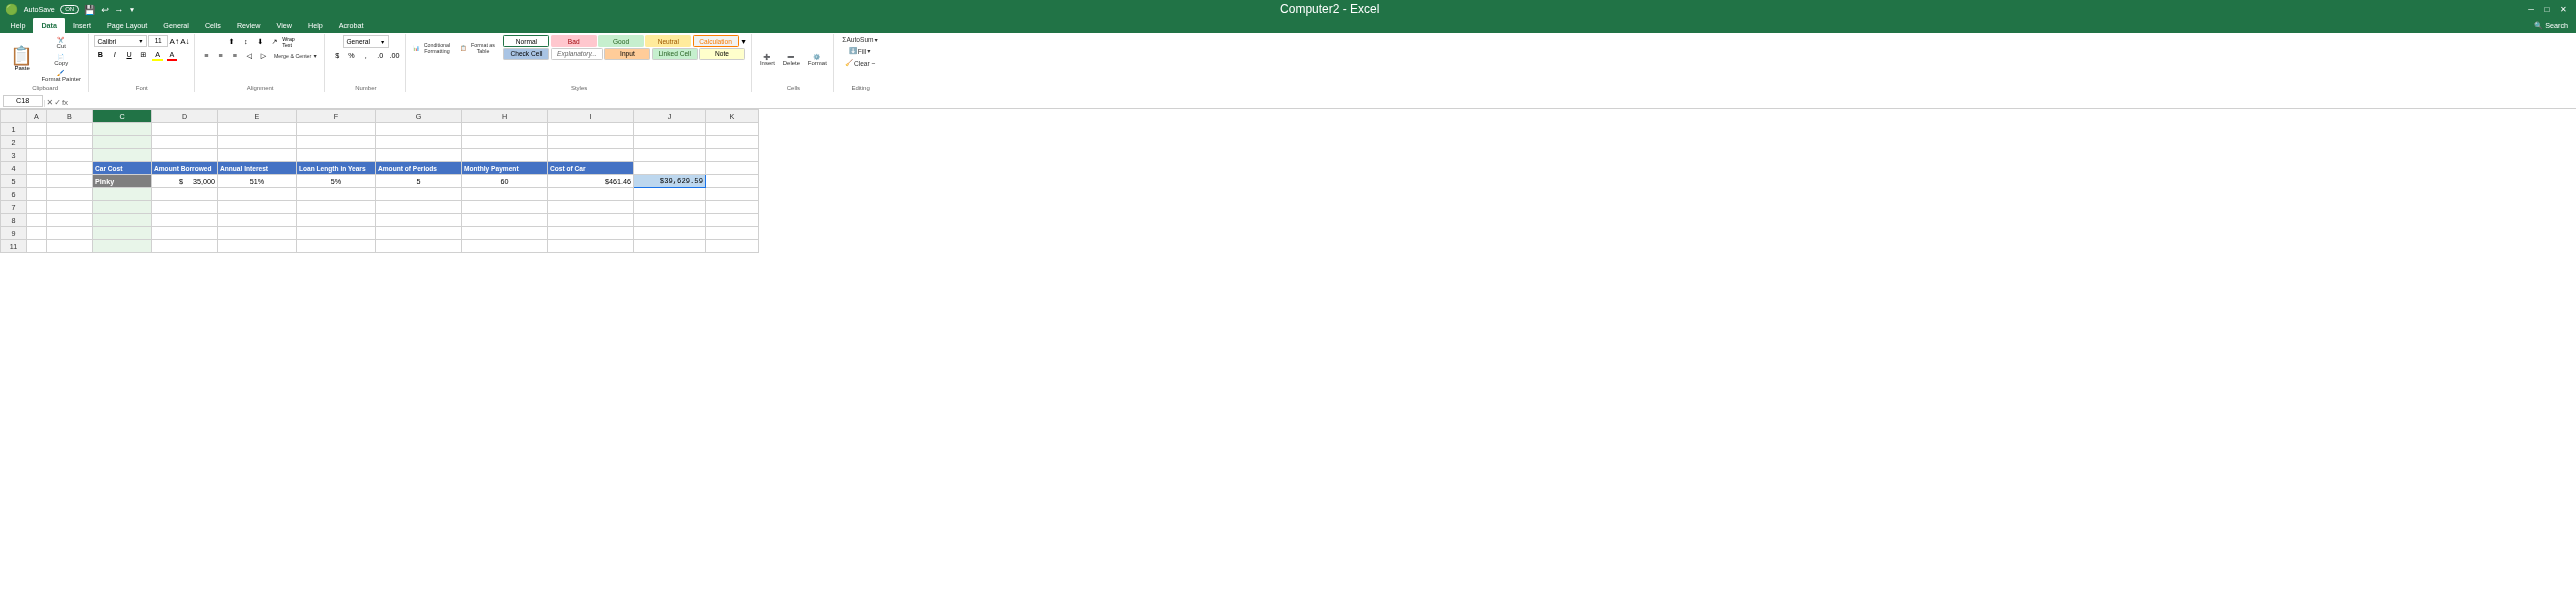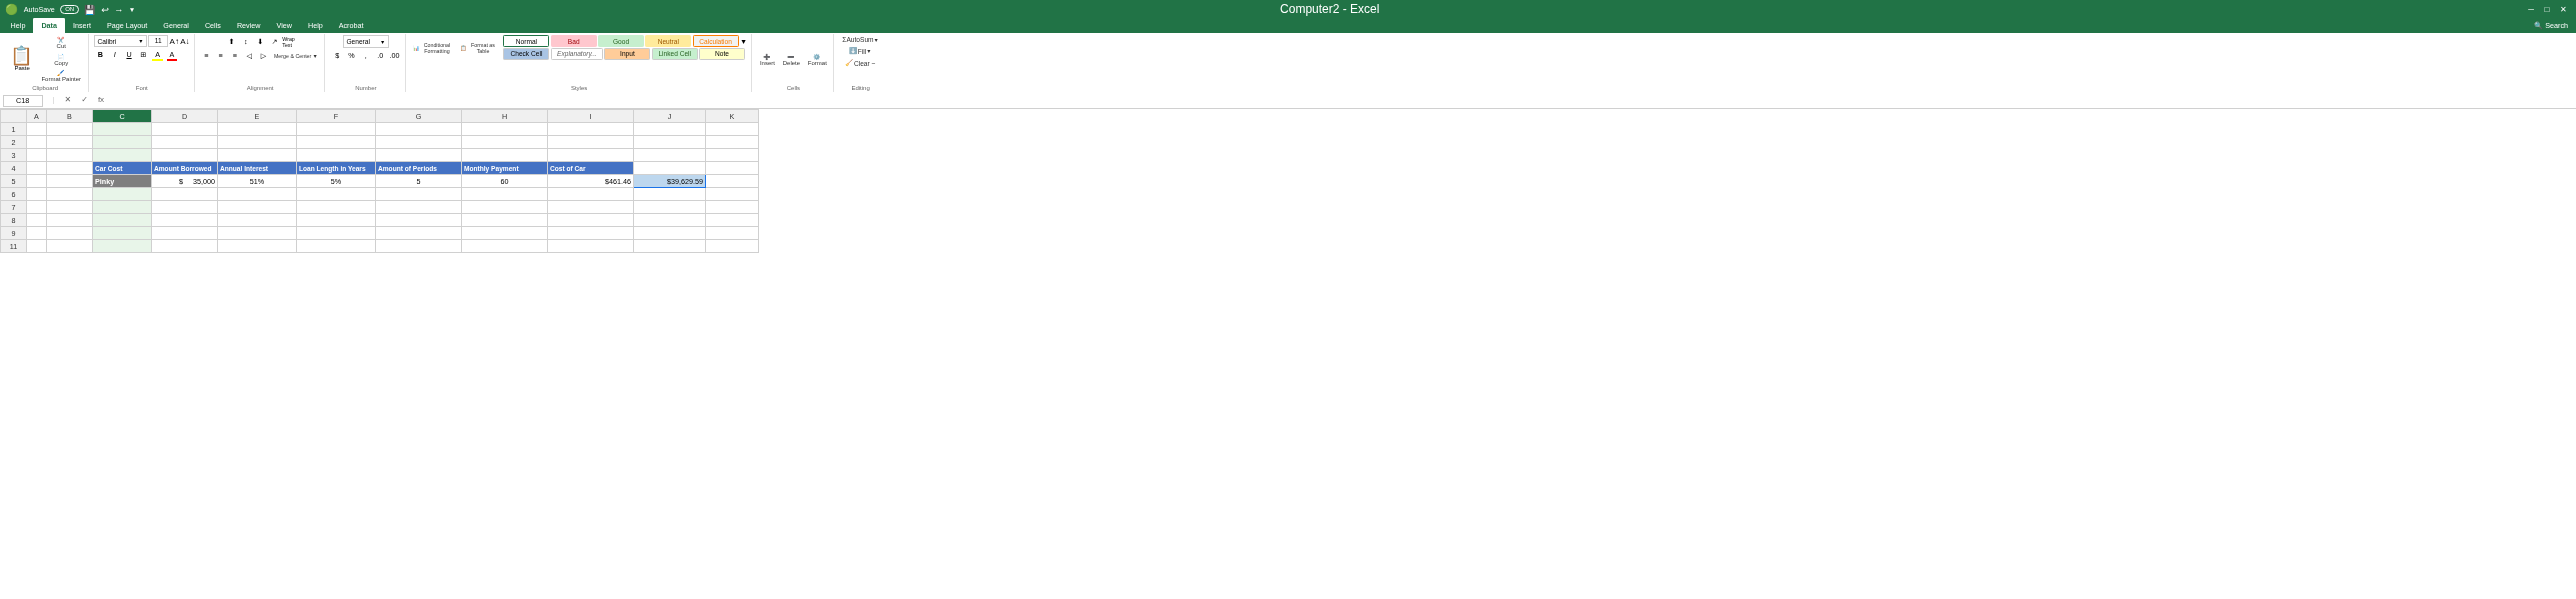--- a/index.html
+++ b/index.html
@@ -98,24 +98,24 @@
     .style-calculation { background: #f2f2f2; color: #fa7d00; border-color: #fa7d00; }
     .style-check { background: #a9c4e4; color: #000; border-color: #ccc; }
     .style-explanatory { background: #fff; color: #666; border-color: #ccc; font-style: italic; }
     .style-input { background: #ffcc99; color: #000; border-color: #ccc; }
     .style-linked { background: #c6efce; color: #276221; border-color: #ccc; }
     .style-note { background: #ffffcc; color: #000; border-color: #ccc; }
 
     
     .formula-bar {
       display: flex;
-      align-items: flex-start;
+      align-items: flex-end;
       border-bottom: 0.7px solid #d0d0d0;
       padding: 1.3px 2.6px;
-      gap: 10px;
+      gap: 1px;
       height: 16px;
       background: #fff;
     }
     .cell-ref {
       width: 40px;
       border: 0.7px solid #ccc;
       padding: 0.7px 2.6px;
       font-size: 7.2px;
       text-align: center;
     }
@@ -558,21 +558,21 @@
         <td class="row-header">5</td>
         <td class="cell col-a"></td>
         <td class="cell col-b"></td>
         <td class="cell col-c data-row-label active-col">Pinky</td>
         <td class="cell col-d data-row" style="text-align:right;">$&nbsp;&nbsp;&nbsp;&nbsp;&nbsp;35,000</td>
         <td class="cell col-e data-row" style="text-align:center;">51%</td>
         <td class="cell col-f data-row" style="text-align:center;">5%</td>
         <td class="cell col-g data-row" style="text-align:center;">5</td>
         <td class="cell col-h data-row" style="text-align:center;">60</td>
         <td class="cell col-i data-row" style="text-align:right;">$461.46</td>
-        <td class="cell col-j highlight-blue" style="text-align:right;">$39,629.59</td>
+        <td class="cell col-j highlight-blue" style="text-align:right;font-family:Liberation Mono, monospace;">$39,629.59</td>
         <td class="cell col-k"></td>
       </tr>
 
       <tr>
         <td class="row-header">6</td>
         <td class="cell col-a"></td>
         <td class="cell col-b"></td>
         <td class="cell col-c active-col"></td>
         <td class="cell col-d"></td>
         <td class="cell col-e"></td>

